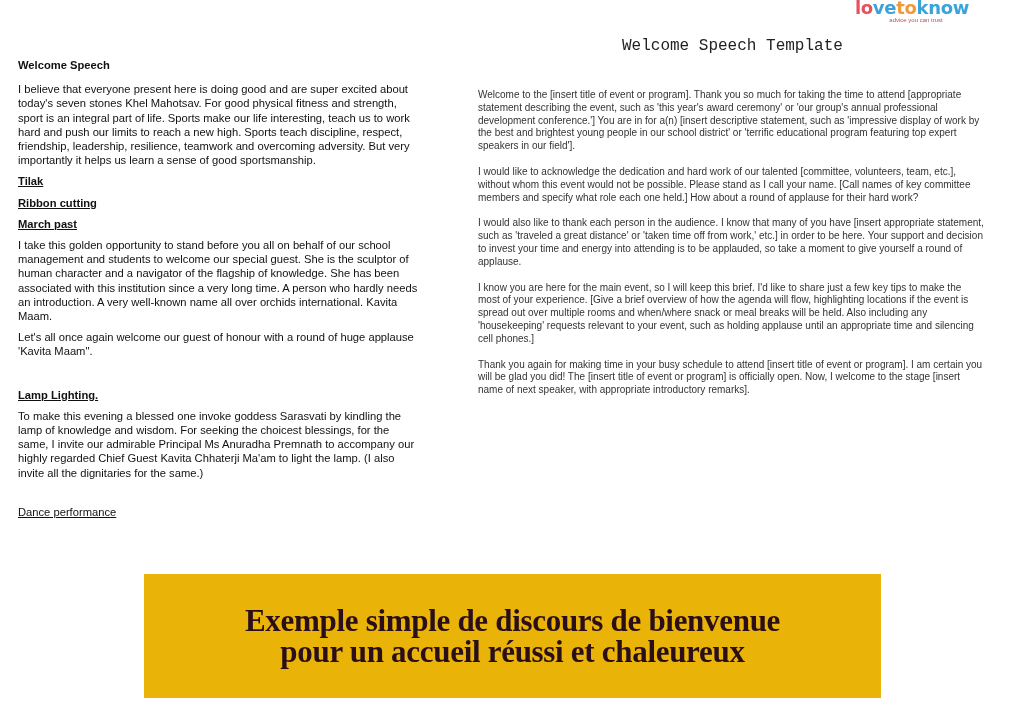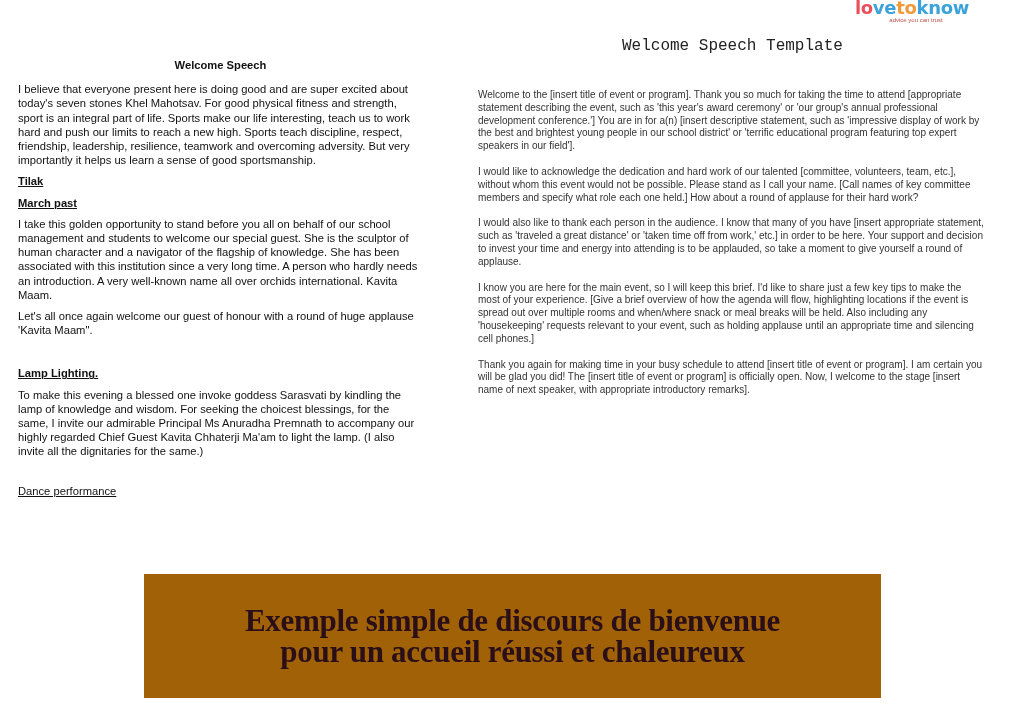--- a/index.html
+++ b/index.html
@@ -5,21 +5,21 @@
   html, body { margin: 0; padding: 0; }
   body {
     width: 1024px; height: 704px; position: relative; overflow: hidden;
     background: #ffffff; color: #1a1a1a;
     font-family: "Liberation Sans", sans-serif;
   }
   .left-col {
     position: absolute; left: 18px; top: 58px; width: 405px;
     font-size: 11.2px; line-height: 14.2px; color: #111;
   }
-  .left-col .heading { font-weight: bold; margin: 0 0 10px 0; text-align: center; }
+  .left-col .heading { font-weight: bold; margin: 0 0 10px 0; }
   .left-col .uh { font-weight: bold; text-decoration: underline; margin: 0 0 7px 0; }
   .left-col .para { margin: 0 4px 7px 0; }
   .left-col .plain-u { text-decoration: underline; margin: 0; }
   .spacer { height: 22px; }
 
   .logo {
     position: absolute; left: 852px; top: 0px; width: 120px; text-align: center;
   }
   .logo-main {
     font-family: "DejaVu Sans", sans-serif; font-weight: bold; font-size: 18px;
@@ -35,21 +35,21 @@
     font-size: 16px; color: #222; font-family: Liberation Mono, monospace;
   }
   .right-col {
     position: absolute; left: 478px; top: 89px; width: 506px;
     font-size: 10px; line-height: 12.8px; color: #333;
   }
   .right-col p { margin: 0 0 13px 0; }
 
   .banner {
     position: absolute; left: 144px; top: 574px; width: 737px; height: 124px;
-    background: #a16207;
+    background: #eab308;
     display: flex; align-items: center; justify-content: center; text-align: center;
   }
   .banner-text {
     font-family: "Liberation Serif", serif; font-weight: bold;
     font-size: 31px; line-height: 31px; color: #2a0f18;
     width: 560px; letter-spacing: -0.3px;
   }
 </style>
 </head>
 <body>
@@ -58,20 +58,21 @@
   <div class="logo-main">
     <span class="c1">lo</span><span class="c2">ve</span><span class="c3">to</span><span class="c2">know</span>
   </div>
   <div class="logo-tag">advice you can trust</div>
 </div>
 
 <div class="left-col">
   <div class="heading">Welcome Speech</div>
   <div class="para"> I believe that everyone present here is doing good and are super excited about today's seven stones Khel Mahotsav. For good physical fitness and strength, sport is an integral part of life. Sports make our life interesting, teach us to work hard and push our limits to reach a new high. Sports teach discipline, respect, friendship, leadership, resilience, teamwork and overcoming adversity. But very importantly it helps us learn a sense of good sportsmanship.</div>
   <div class="uh">Tilak</div>
+  <div class="uh">Ribbon cutting</div>
   <div class="uh">March past</div>
   <div class="para">I take this golden opportunity to stand before you all on behalf of our school management and students to welcome our special guest. She is the sculptor of human character and a navigator of the flagship of knowledge. She has been associated with this institution since a very long time.  A person who hardly needs an introduction. A very well-known name all over orchids international. Kavita Maam.</div>
   <div class="para">Let's all once again welcome our guest of honour with a round of huge applause 'Kavita Maam".</div>
   <div class="spacer"></div>
   <div class="uh">Lamp Lighting. </div>
   <div class="para">To make this evening a blessed one invoke goddess Sarasvati by kindling the lamp of knowledge and wisdom. For seeking the choicest blessings, for the same, I invite our admirable Principal Ms Anuradha Premnath to accompany our highly regarded Chief Guest Kavita Chhaterji Ma'am to light   the lamp. (I also invite all the dignitaries for the same.)</div>
   <div class="spacer" style="height:18px"></div>
   <div class="plain-u">Dance performance</div>
 </div>
 

